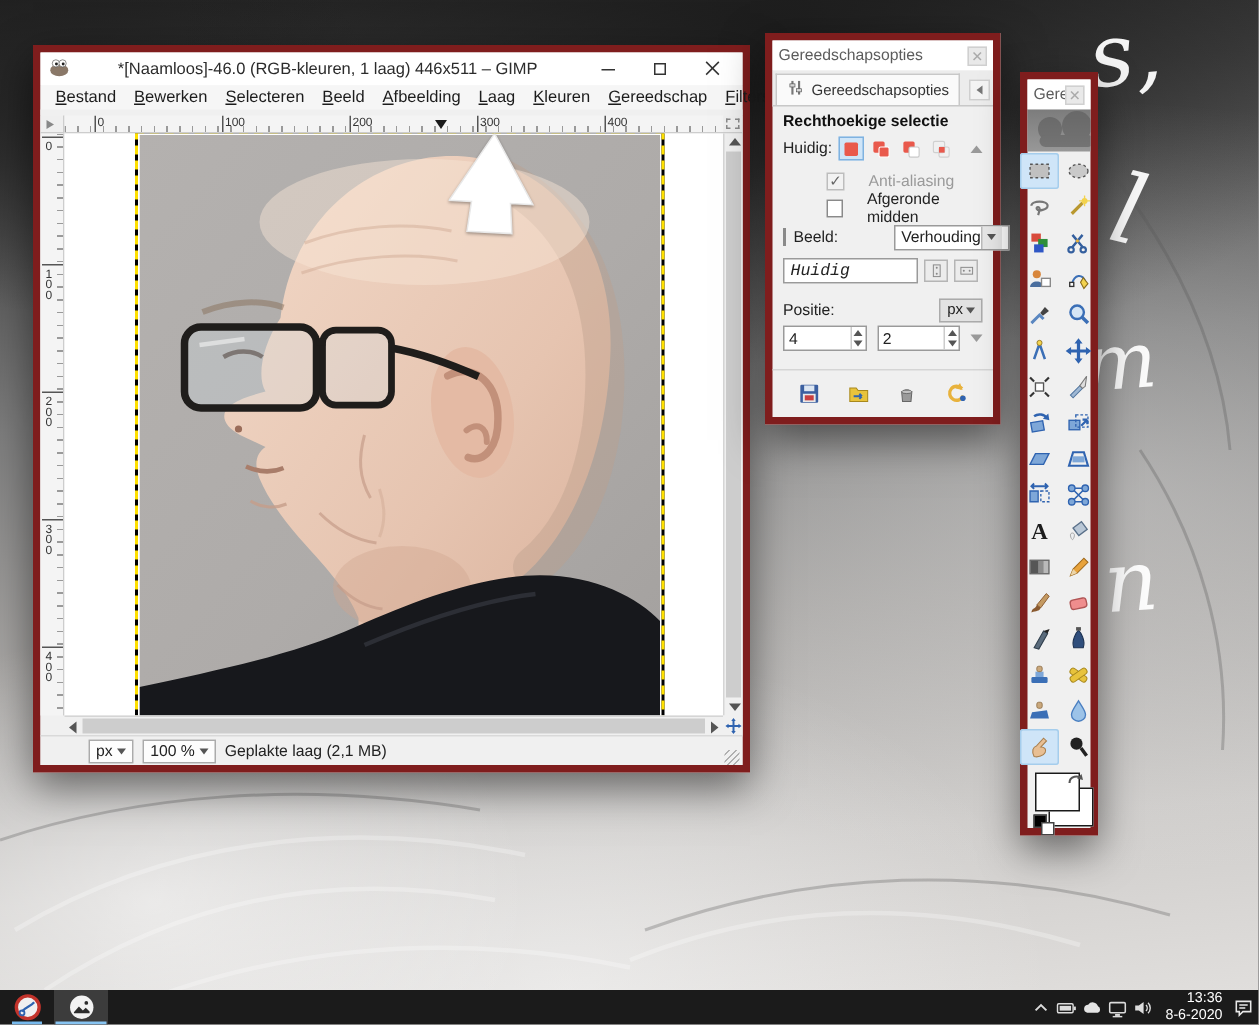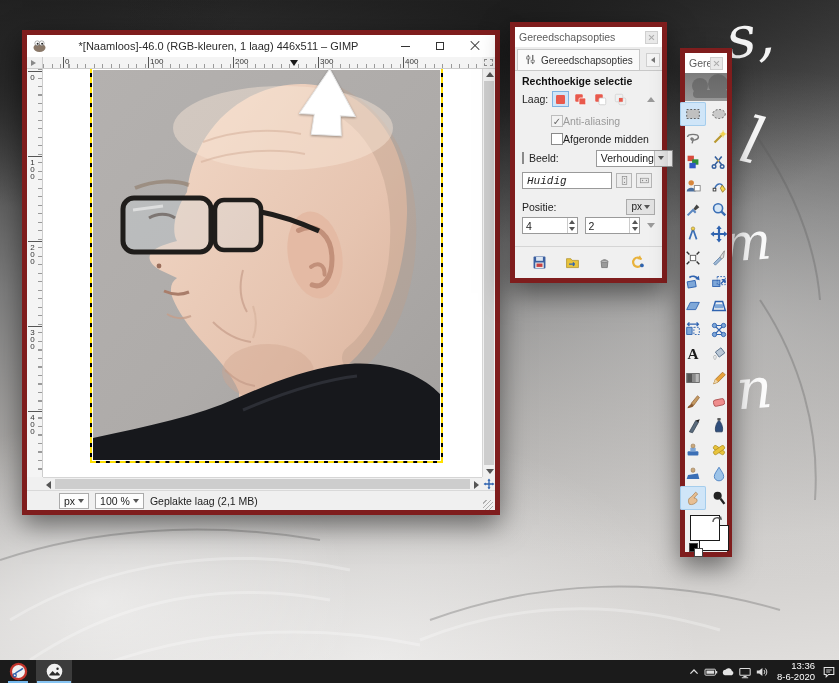--- a/index.html
+++ b/index.html
@@ -92,21 +92,21 @@
   #to-tabrow { height:24px; background:#ececec; display:flex; align-items:flex-end; padding:2px 2px 0 2px; border-bottom:1px solid #c8c8c8; }
   #to-tab { background:#fafafa; border:1px solid #c8c8c8; border-bottom:none; height:21px; display:flex; align-items:center; gap:4px; padding:0 6px; font-size:10px; color:#333; }
   #to-dockarrow { margin-left:auto; width:14px; height:14px; border:1px solid #cfcfcf; background:#f4f4f4; display:flex; align-items:center; justify-content:center; margin-bottom:3px; }
   #to-dockarrow::after{content:'';border-right:4px solid #777;border-top:3px solid transparent;border-bottom:3px solid transparent;}
   #to-body { flex:1; padding:4px 7px 0 7px; position:relative; font-size:10.5px; }
   #to-section-title { font-weight:bold; font-size:10.5px; margin-bottom:4px; color:#111; }
   #modus-row { display:flex; align-items:center; gap:4px; margin-bottom:5px; }
   .mode-btn { width:17px; height:16px; display:flex; align-items:center; justify-content:center; border:1px solid transparent; }
   .mode-btn.sel { background:#cfe5f8; border-color:#7fb2e0; }
   #modus-scrollup { margin-left:auto; width:0; height:0; border-left:4px solid transparent; border-right:4px solid transparent; border-bottom:5px solid #9a9a9a; }
-  .chk-row { display:flex; align-items:center; gap:0; height:18px;padding-left:29px; }
+  .chk-row { display:flex; align-items:center; gap:16px; height:18px;padding-left:29px; }
   .chk-box { width:12px; height:12px; background:#fff; border:1px solid #8a8a8a; font-size:10px; line-height:11px; text-align:center; color:#666; }
   .chk-row.disabled { color:#9a9a9a; }
   .chk-row.disabled .chk-box { background:#f2f2f2; border-color:#bdbdbd; }
   .chk-box.checked::before { content:'✓'; }
   #vast-row { display:flex; align-items:center; gap:5px; height:20px; }
   #vast-select { flex:1; height:17px; border:1px solid #9a9a9a; background:#fff; display:flex; align-items:center; padding:0 4px;margin-left:32px; }
   #vast-select .dd { margin-left:auto; width:14px; align-self:stretch; background:#e8e8e8; border-left:1px solid #bbb; display:flex; align-items:center; justify-content:center; }
   #ratio-row { display:flex; align-items:center; gap:4px; height:21px; margin-top:2px; }
   #ratio-input { width:90px; height:17px; border:1px solid #9a9a9a; background:#fff; display:flex; align-items:center; padding:0 4px;
      font-style:italic; font-family:Liberation Mono, monospace; font-size:11px; }
@@ -184,20 +184,33 @@
     <span class="cap-btn">
         <span class="glyph-min"></span>
       </span>
     <span class="cap-btn">
         <span class="glyph-max"></span>
       </span>
     <span class="cap-btn">
         <span class="glyph-close"></span>
       </span>
   </div>
+  <div id="menubar">
+      <span class="menu-item">Bestand</span>
+      <span class="menu-item">Bewerken</span>
+      <span class="menu-item">Selecteren</span>
+      <span class="menu-item">Beeld</span>
+      <span class="menu-item">Afbeelding</span>
+      <span class="menu-item">Laag</span>
+      <span class="menu-item">Kleuren</span>
+      <span class="menu-item">Gereedschap</span>
+      <span class="menu-item">Filters</span>
+      <span class="menu-item">Vensters</span>
+      <span class="menu-item">Hulp</span>
+    </div>
   <div id="gimp-main">
     <div id="ruler-corner"></div>
     <div class="ruler" id="hruler">
       <div class="ticks"></div>
       <div id="hrnums">
           <span class="hrnum" style="left: 20px;">0</span>
           <span class="hrnum" style="left: 105px;">100</span>
           <span class="hrnum" style="left: 190px;">200</span>
           <span class="hrnum" style="left: 275px;">300</span>
           <span class="hrnum" style="left: 360px;">400</span>
@@ -330,21 +343,21 @@
             <rect x="4" y="6" width="5.2" height="3.2" fill="#d8d8d8" stroke="#555" stroke-width=".7"></rect>
             <rect x="10.8" y="11" width="5.2" height="3.2" fill="#d8d8d8" stroke="#555" stroke-width=".7"></rect>
           </svg></span>
       <span>Gereedschapsopties</span>
     </div>
     <div id="to-dockarrow"></div>
   </div>
   <div id="to-body">
     <div id="to-section-title">Rechthoekige selectie</div>
     <div id="modus-row">
-      <span>Laag:</span>
+      <span>Huidig:</span>
       <span id="modus-icons" style="display: inline-flex; gap: 3px;">
           <span class="mode-btn sel">
             <svg viewBox="0 0 20 20" width="15" height="15">
               <rect x="4" y="4" width="12" height="12" rx="1.5" fill="#e9594c"></rect>
             </svg>
           </span>
           <span class="mode-btn">
             <svg viewBox="0 0 20 20" width="15" height="15">
               <rect x="3" y="3" width="10" height="10" rx="1.5" fill="#e9594c"></rect>
               <rect x="8" y="8" width="9" height="9" rx="1.5" fill="#e9594c" stroke="#fff" stroke-width="1"></rect>

